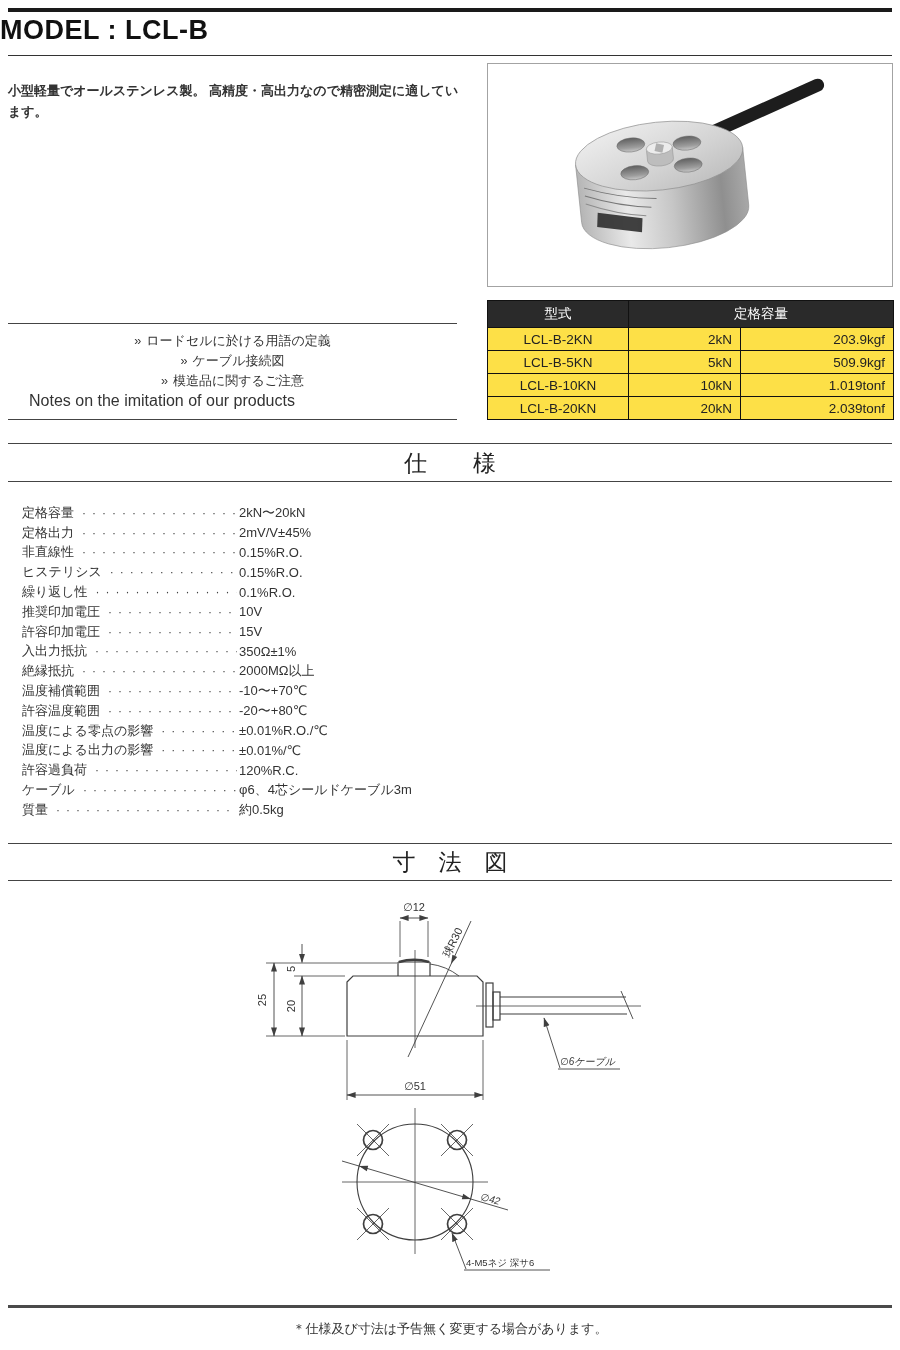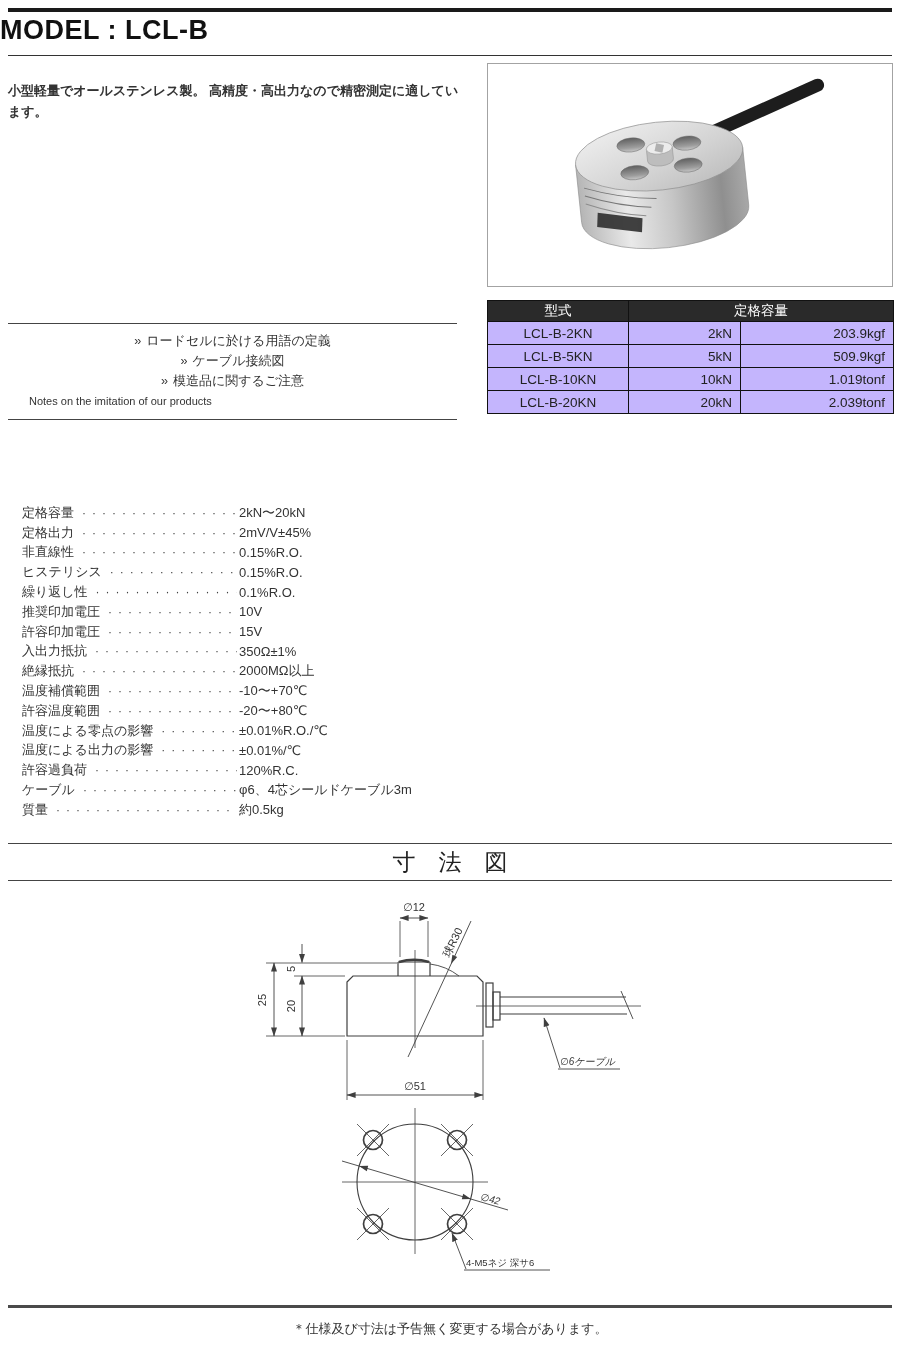--- a/index.html
+++ b/index.html
@@ -16,27 +16,27 @@
   .rule-thin { left:8px; right:8px; height:1px; background:#333; }
   .desc { left:8px; top:80px; width:452px; font-size:13px; line-height:1.65; color:#333;font-weight:bold; }
 
   
   .photo-box { left:487px; top:63px; width:406px; height:224px; border:1px solid #a3a3a3; background:#fff; }
 
   
   .links { left:8px; top:323px; width:449px; border-top:1px solid #444; border-bottom:1px solid #444; padding:7px 0 8px 0; }
   .link-row { font-size:13px; line-height:20px; color:#333; cursor:pointer;text-align:center; }
   .link-prefix { font-size:12px; letter-spacing:-1px; margin-right:6px; color:#333; }
-  .link-note { font-size:11px; line-height:20px; padding-left:21px; color:#333; }
+  .link-note { font-size:16px; line-height:20px; padding-left:21px; color:#333; }
 
   
   .cap-table { left:487px; top:300px; width:406px; border-collapse:collapse; table-layout:fixed; }
   .cap-table th, .cap-table td { border:1px solid #111; font-size:13.5px; overflow:hidden; white-space:nowrap; }
-  .cap-table th { background:#2a2a2a; color:#fff; font-weight:normal; height:21px; text-align:center; }
-  .cap-table td { height:23px; color:#222; background:#c4b5fd; }
+  .cap-table th { background:#2a2a2a; color:#fff; font-weight:normal; height:27px; text-align:center; }
+  .cap-table td { height:23px; color:#222; background:#fde047; }
   .td-model { text-align:center; }
   .td-num { text-align:right; padding-right:8px; }
 
   
   .section-bar { left:8px; right:8px; border-top:1px solid #444; border-bottom:1px solid #444; text-align:center; }
   .section-title { font-size:23px; color:#222; }
   .bar-spec { top:443px; height:39px; line-height:38px; }
   .bar-dim  { top:843px; height:38px; line-height:37px; }
 
   
@@ -140,20 +140,23 @@
       <td class="td-num">1.019tonf</td>
     </tr>
     <tr>
       <td class="td-model">LCL-B-20KN</td>
       <td class="td-num">20kN</td>
       <td class="td-num">2.039tonf</td>
     </tr>
   </tbody>
     </table>
 
+  <div class="abs section-bar bar-spec">
+    <span class="section-title">仕　　様</span>
+  </div>
 
   <div class="abs spec-list" id="specList">
       <div class="spec-row">
         <span class="spec-left">
           <span class="spec-label">定格容量</span>
           <span class="spec-dots">·······································</span>
         </span>
         <span class="spec-value">2kN〜20kN</span>
       </div>
       <div class="spec-row">

